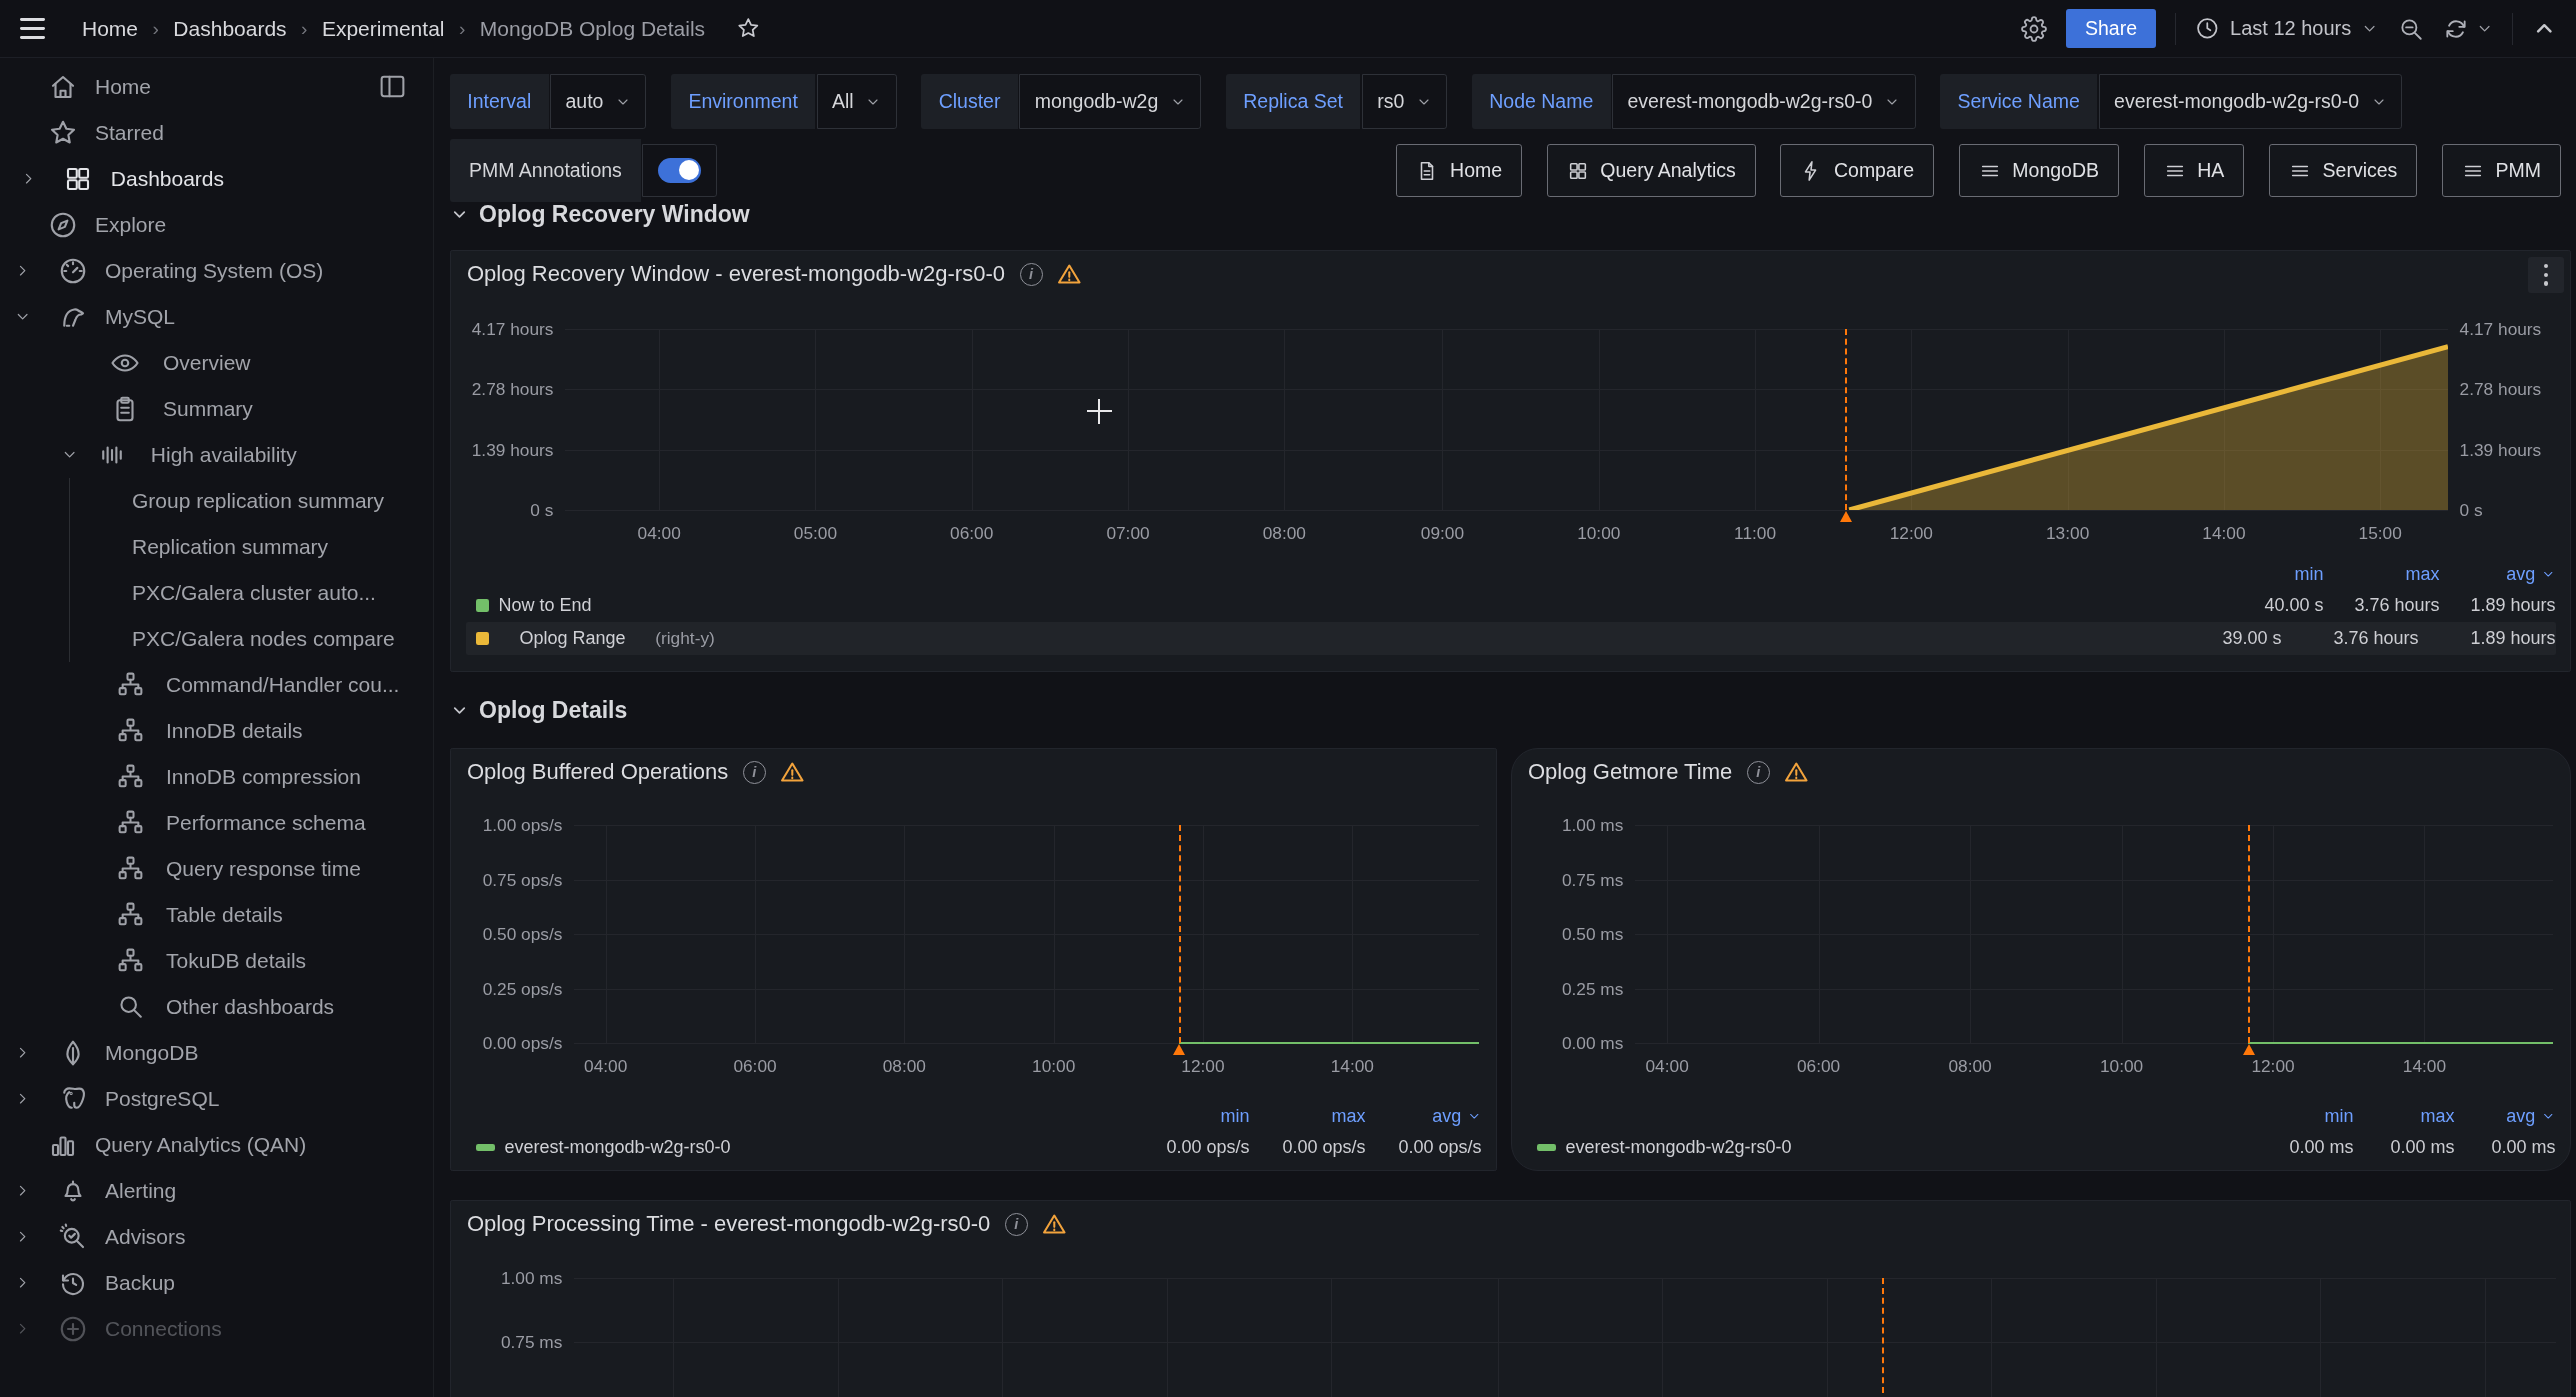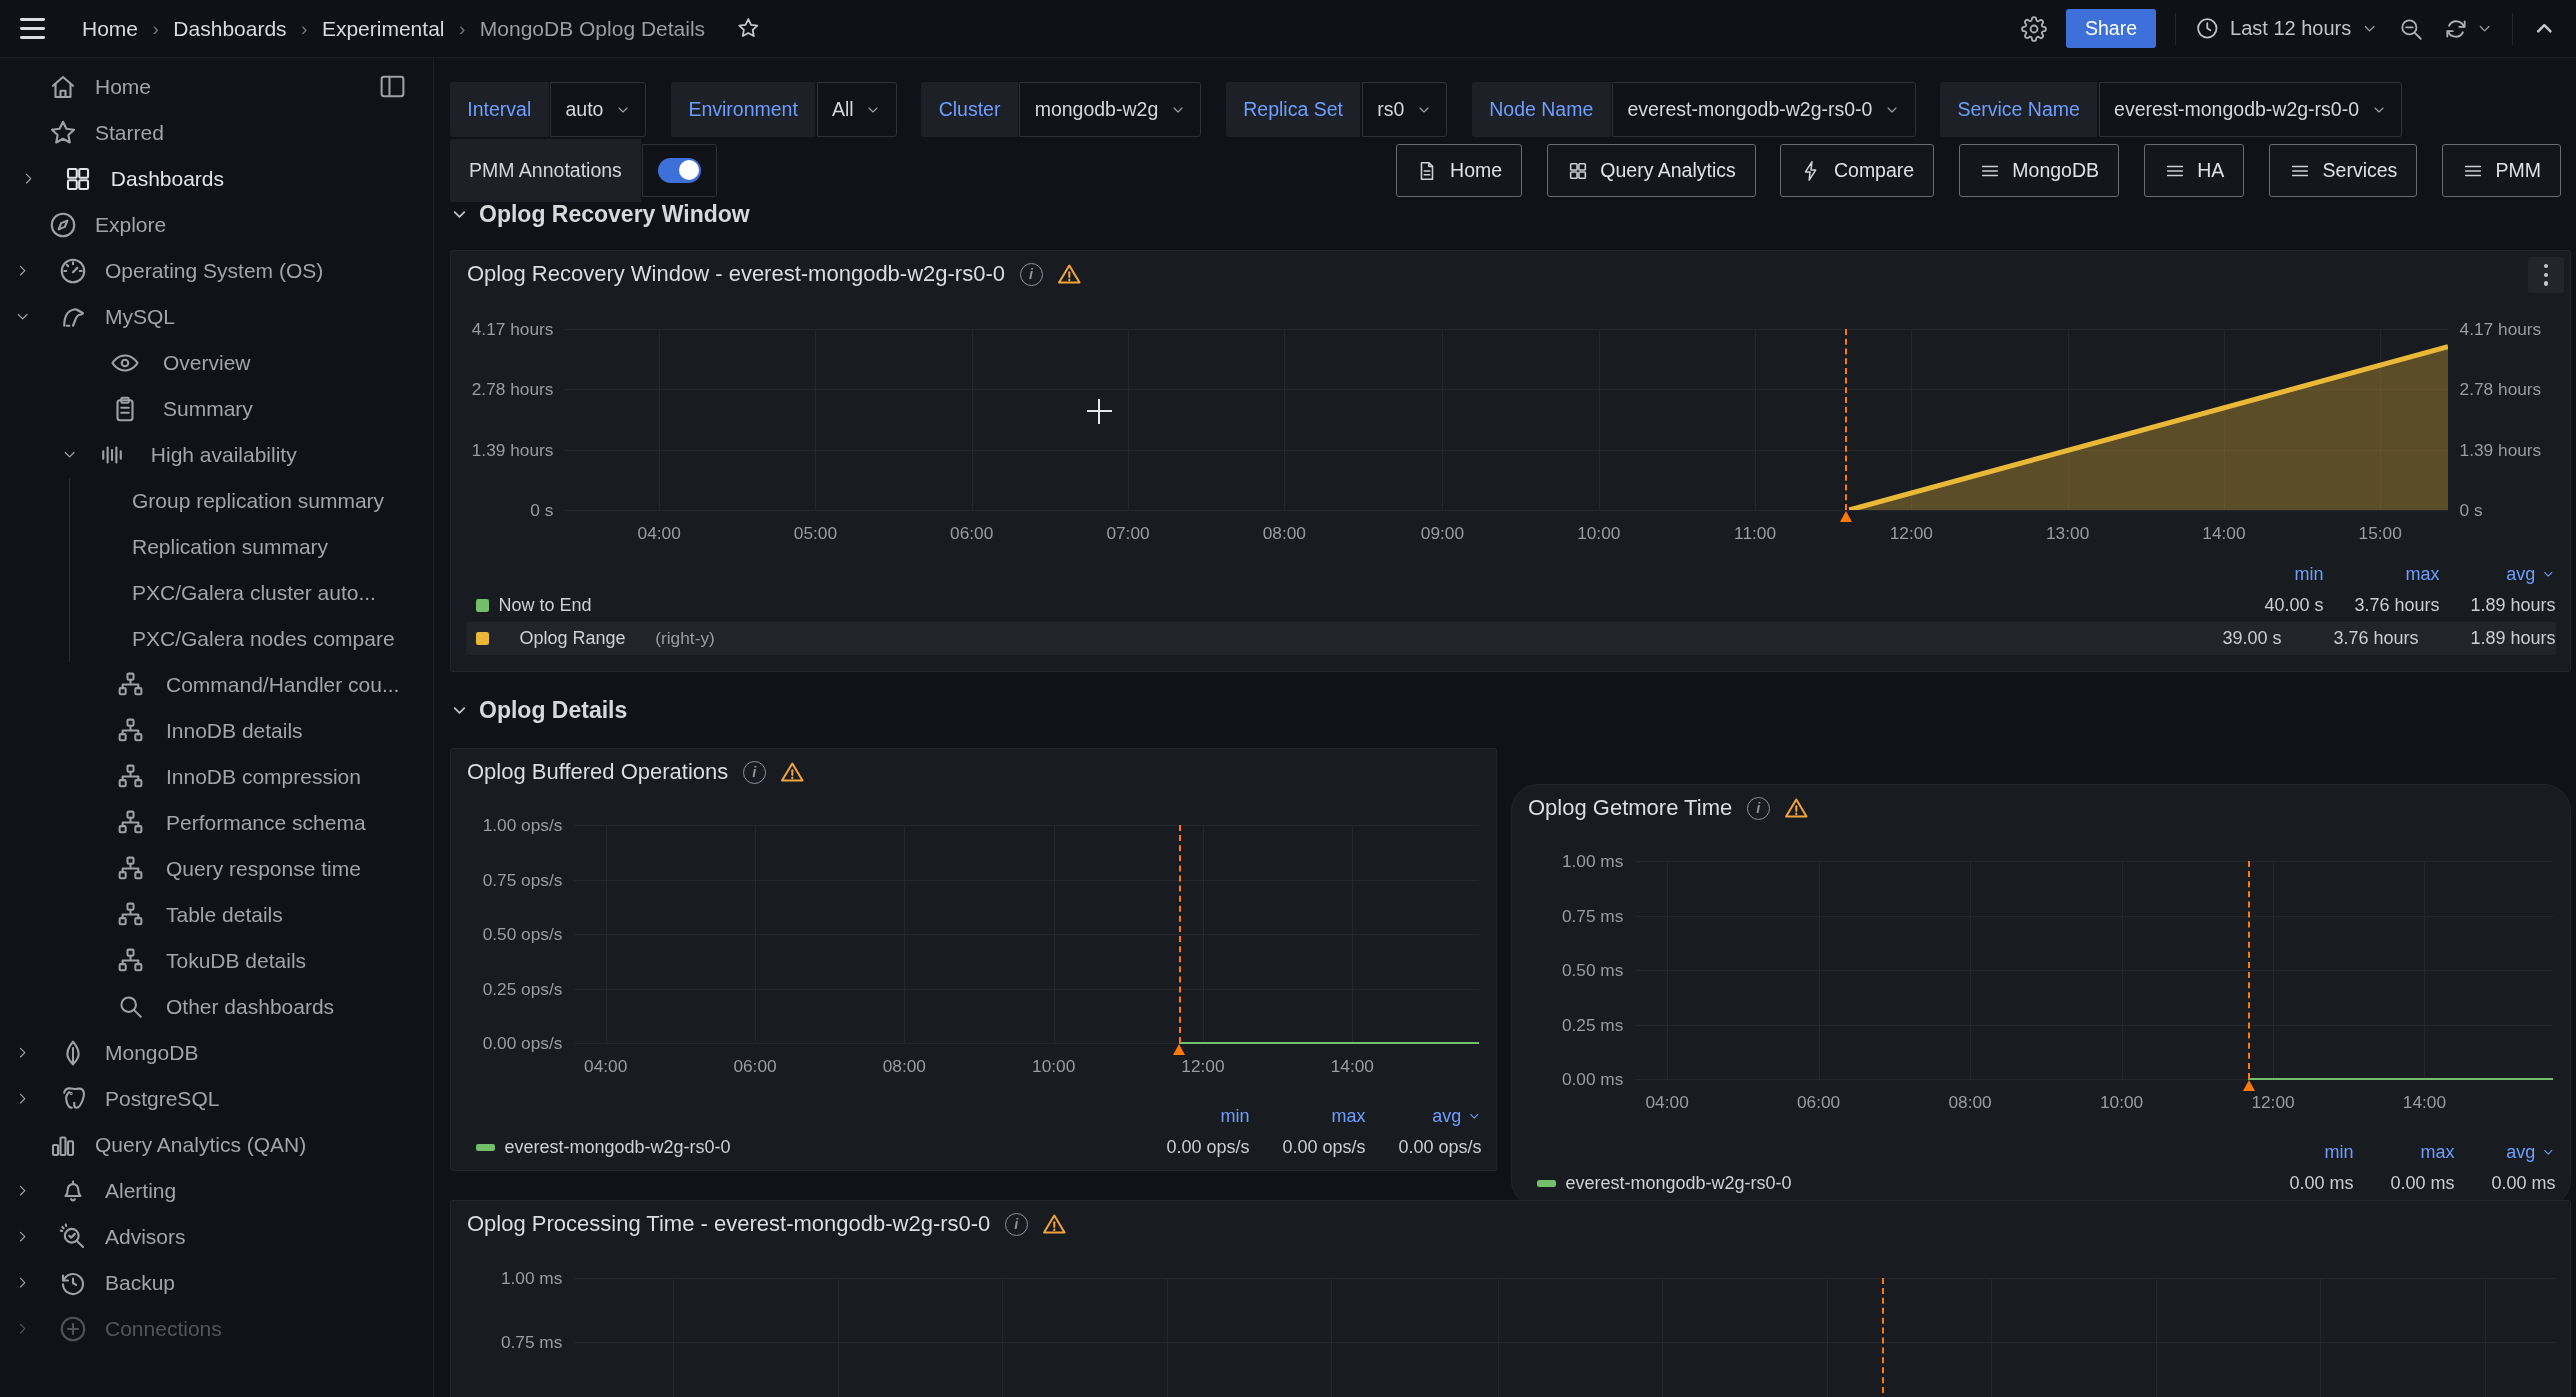--- a/index.html
+++ b/index.html
@@ -48,21 +48,21 @@
   .sel-bg { position:absolute; left:42px; right:16px; top:1.4px; bottom:1.4px; background:#22252b; border-radius:2.2px; z-index:0; }
   .sel-bar { position:absolute; left:42px; top:1.4px; bottom:1.4px; width:5.8px; border-radius:2.9px; background:linear-gradient(180deg,#ff9d57,#f55f3e); z-index:1; }
   .srow > * { position:relative; z-index:2; }
   .collapse-ic { position:absolute; right:26px; color:#9fa1a8; }
   .srow.faded { opacity:.45; }
 
   
   .main { position:absolute; left:434px; top:58px; width:2142px; height:1340px; background:#111217; }
 
   
-  .filters { position:absolute; left:16px; top:24px; display:flex; gap:24.6px; }
+  .filters { position:absolute; left:16px; top:16px; display:flex; gap:24.6px; }
   .fgroup { display:flex; }
   .flabel { background:#1d2026; color:#6e9fff; font-size:19.5px; padding:0 17.3px; height:55px; display:flex; align-items:center; border-radius:2.9px 0 0 2.9px; }
   .fval { background:#111217; border:1.4px solid #2e3138; color:#d5d6da; font-size:19.5px; padding:0 14.5px; height:55px; display:flex; align-items:center; gap:11.6px; border-radius:0 2.9px 2.9px 0; margin-left:1.4px; cursor:pointer; }
   .caret { color:#9fa1a8; }
 
   
   .row2 { position:absolute; left:16px; top:81px; width:2111px; display:flex; align-items:center; }
   .chip { background:#1d2026; color:#d5d6da; font-size:19.5px; padding:0 19px; height:63px; display:flex; align-items:center; border-radius:2.9px 0 0 2.9px; }
   .togglebox { background:#111217; border:1.4px solid #2e3138; height:53px; width:75px; display:flex; align-items:center; justify-content:center; border-radius:0 2.9px 2.9px 0; margin-left:1.4px; cursor:pointer; }
   .track { width:43px; height:24.6px; background:#3d71d9; border-radius:13px; position:relative; }
@@ -804,21 +804,21 @@
           <span class="lsw bar sw-green"></span>
           <span class="lname">everest-mongodb-w2g-rs0-0</span>
           <span class="lspace"></span>
           <span class="lcell" style="width:116px">0.00 ops/s</span>
           <span class="lcell" style="width:116px">0.00 ops/s</span>
           <span class="lcell" style="width:116px">0.00 ops/s</span>
         </div>
       </div>
     </div>
 
-    <div class="panel" style="left:1077px; top:726px; width:1060px; height:423px;border-radius:27px;">
+    <div class="panel" style="left:1077px; top:690px; width:1060px; height:423px;border-radius:27px;">
       <div class="ptitle">
         <span class="t">Oplog Getmore Time</span>
         <span class="info-ic">i</span>
         <span class="warn-ic">
             <svg class="ic" width="24.6" height="24.6" viewBox="0 0 24 24" style="stroke-width:2">
               <path d="M12 3.5L22 20H2z"></path>
               <path d="M12 10v4.5"></path>
               <path d="M12 17.2v.6"></path>
             </svg>
           </span>

